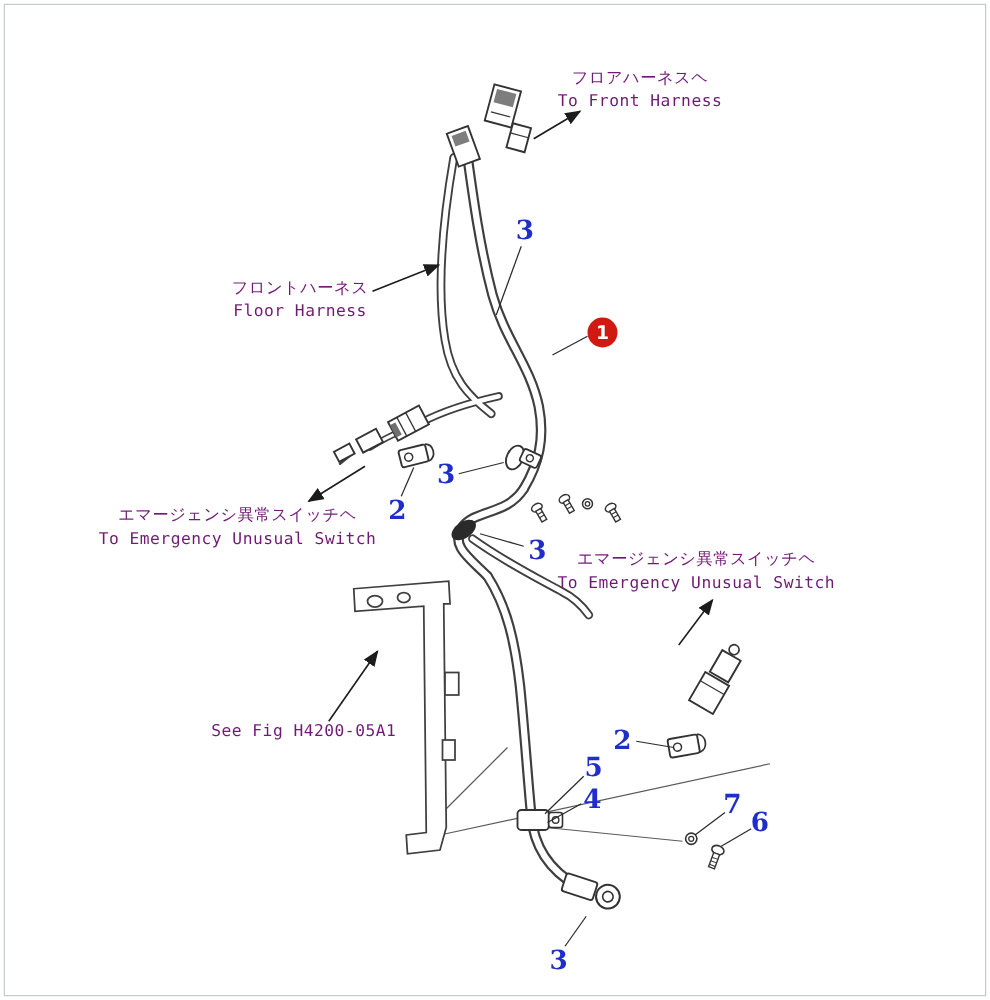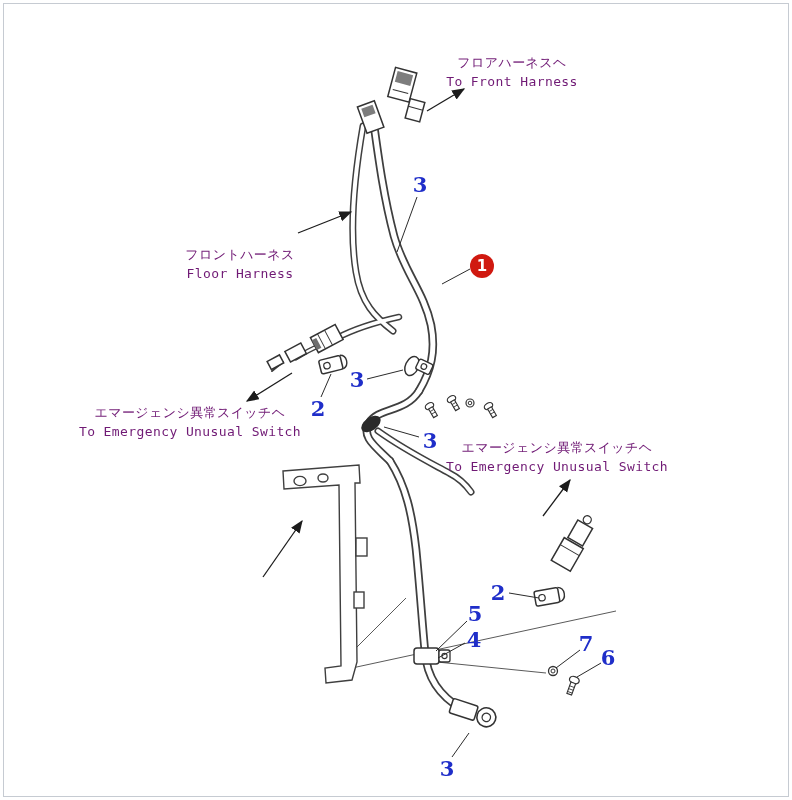--- a/index.html
+++ b/index.html
@@ -196,36 +196,37 @@
       <line x1="601" y1="663" x2="577" y2="677"></line>
       <line x1="452" y1="757" x2="469" y2="733"></line>
     </g>
   </svg>
 
   <div class="label" style="left:512px;top:54px;">
     <span class="jp">フロアハーネスヘ</span>
     <span class="en">To Front Harness</span>
   </div>
 
-  <div class="label" style="left:240px;top:222px;margin-top:24px;">
+  <div class="label" style="left:240px;top:222px;">
     <span class="jp">フロントハーネス</span>
     <span class="en">Floor Harness</span>
   </div>
 
   <div class="label" style="left:190px;top:404px;">
     <span class="jp">エマージェンシ異常スイッチヘ</span>
     <span class="en">To Emergency Unusual Switch</span>
   </div>
 
   <div class="label" style="left:557px;top:439px;">
     <span class="jp">エマージェンシ異常スイッチヘ</span>
     <span class="en">To Emergency Unusual Switch</span>
   </div>
 
   <div class="label" style="left:243px;top:577px;">
+    <span class="en">See Fig H4200-05A1</span>
   </div>
 
   <span class="callout" style="left:420px;top:184px;">3</span>
   <span class="callout red" style="left:482px;top:266px;">1</span>
   <span class="callout" style="left:357px;top:379px;">3</span>
   <span class="callout" style="left:318px;top:408px;">2</span>
   <span class="callout" style="left:430px;top:440px;">3</span>
   <span class="callout" style="left:498px;top:592px;">2</span>
   <span class="callout" style="left:475px;top:613px;">5</span>
   <span class="callout" style="left:474px;top:639px;">4</span>

